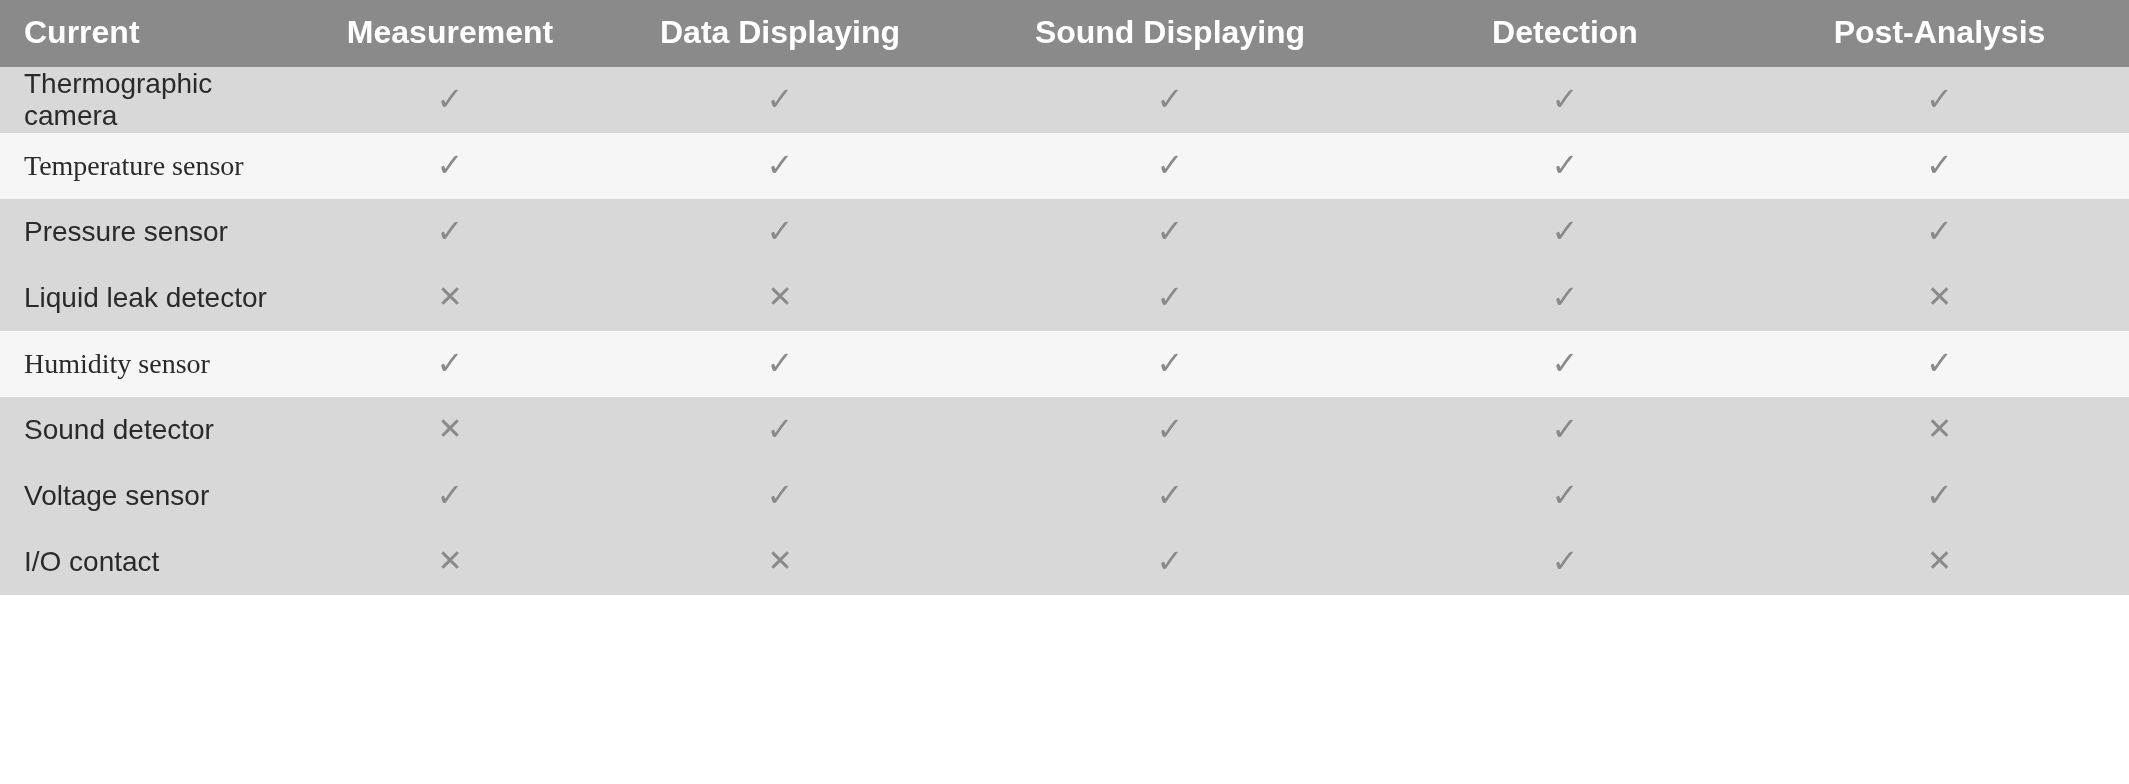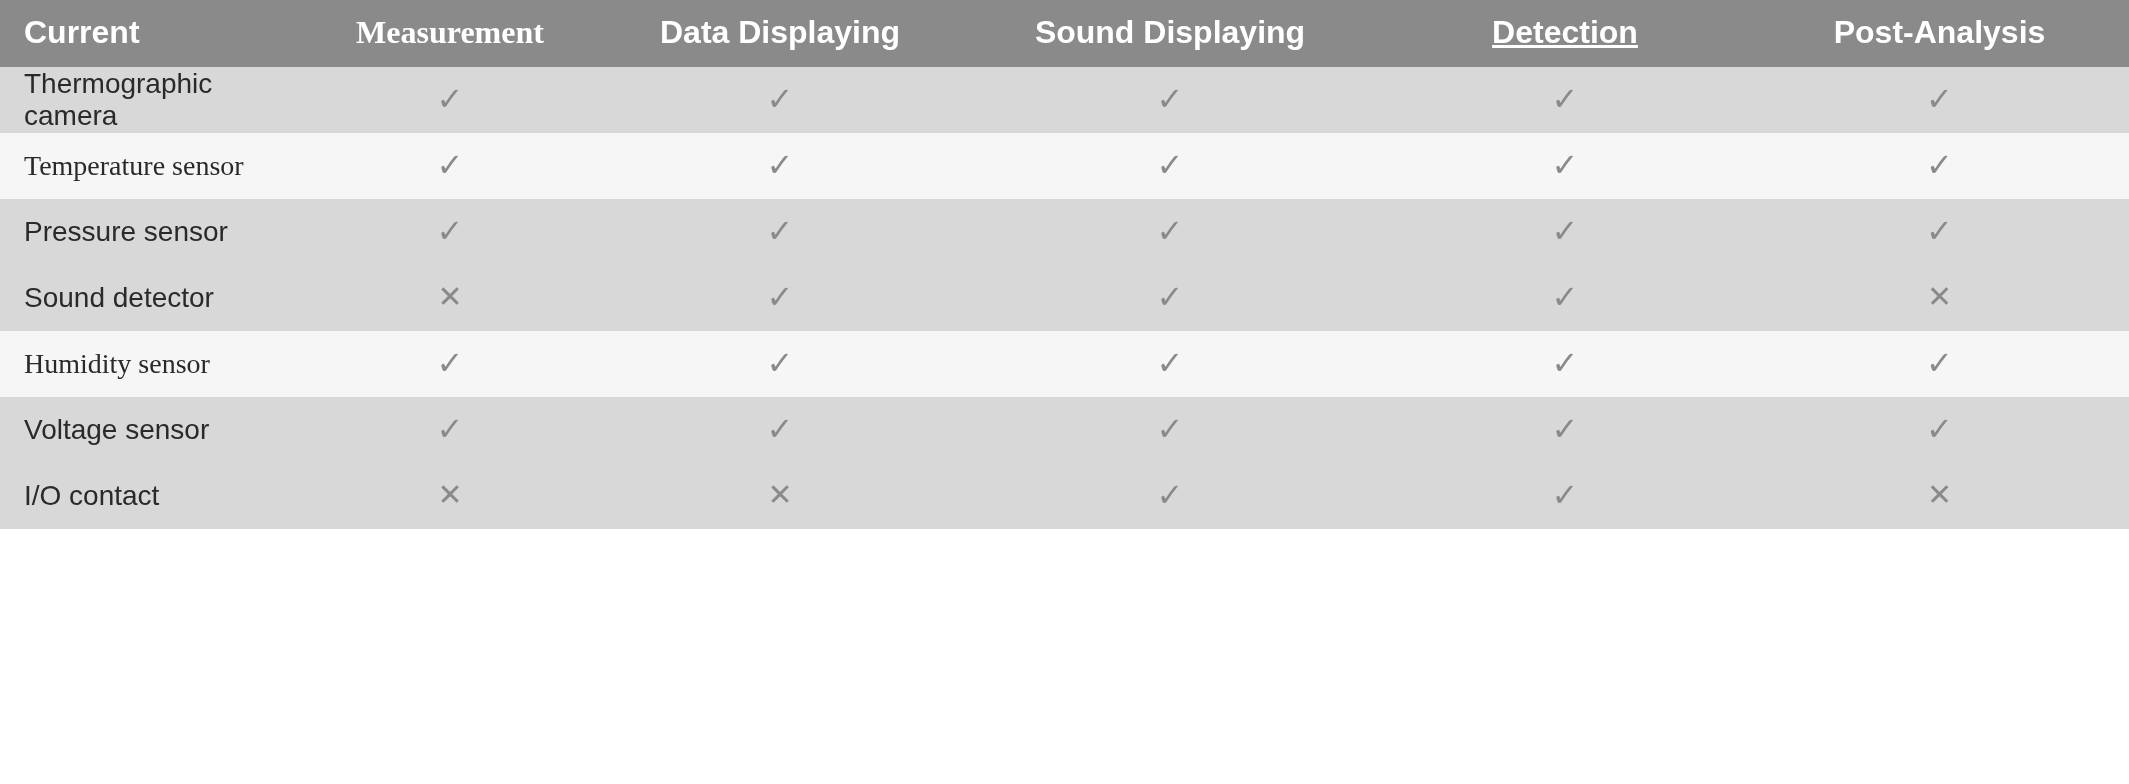--- a/index.html
+++ b/index.html
@@ -41,24 +41,24 @@
   .mark {
     display: inline-block;
     font-size: 32px;
     line-height: 1;
     color: #8a8a8a;
     font-weight: 400;
   }
   .mark.x { font-size: 30px; color:#8a8a8a; }
   
   .col-function { width: 300px; }
-  .col-measurement { width: 300px; font-family: Liberation Serif, serif; }
+  .col-measurement { width: 300px; }
   .col-recording { width: 360px; }
   .col-displaying { width: 420px; }
-  .col-detection { width: 370px; text-decoration: underline; }
+  .col-detection { width: 370px; }
   .col-analysis { width: 379px; }
 </style>
 </head>
 <body>
 
 <table class="table">
   <thead>
     <tr class="thead-row">
       <th class="th col-function">Current</th>
       <th class="th center col-measurement">Measurement</th>
@@ -87,34 +87,42 @@
       </tr>
       <tr class="tr odd">
         <td class="td col-function">Pressure sensor</td>
         <td class="td center"><span class="mark">✓</span></td>
         <td class="td center"><span class="mark">✓</span></td>
         <td class="td center"><span class="mark">✓</span></td>
         <td class="td center"><span class="mark">✓</span></td>
         <td class="td center"><span class="mark">✓</span></td>
       </tr>
       <tr class="tr odd">
-        <td class="td col-function">Sound detector</td>
+        <td class="td col-function">Liquid leak detector</td>
         <td class="td center"><span class="mark x">✕</span></td>
-        <td class="td center"><span class="mark">✓</span></td>
+        <td class="td center"><span class="mark x">✕</span></td>
         <td class="td center"><span class="mark">✓</span></td>
         <td class="td center"><span class="mark">✓</span></td>
         <td class="td center"><span class="mark x">✕</span></td>
       </tr>
       <tr class="tr even">
         <td class="td col-function">Humidity sensor</td>
         <td class="td center"><span class="mark">✓</span></td>
         <td class="td center"><span class="mark">✓</span></td>
         <td class="td center"><span class="mark">✓</span></td>
         <td class="td center"><span class="mark">✓</span></td>
         <td class="td center"><span class="mark">✓</span></td>
+      </tr>
+      <tr class="tr odd">
+        <td class="td col-function">Sound detector</td>
+        <td class="td center"><span class="mark x">✕</span></td>
+        <td class="td center"><span class="mark">✓</span></td>
+        <td class="td center"><span class="mark">✓</span></td>
+        <td class="td center"><span class="mark">✓</span></td>
+        <td class="td center"><span class="mark x">✕</span></td>
       </tr>
       <tr class="tr odd">
         <td class="td col-function">Voltage sensor</td>
         <td class="td center"><span class="mark">✓</span></td>
         <td class="td center"><span class="mark">✓</span></td>
         <td class="td center"><span class="mark">✓</span></td>
         <td class="td center"><span class="mark">✓</span></td>
         <td class="td center"><span class="mark">✓</span></td>
       </tr>
       <tr class="tr odd">

